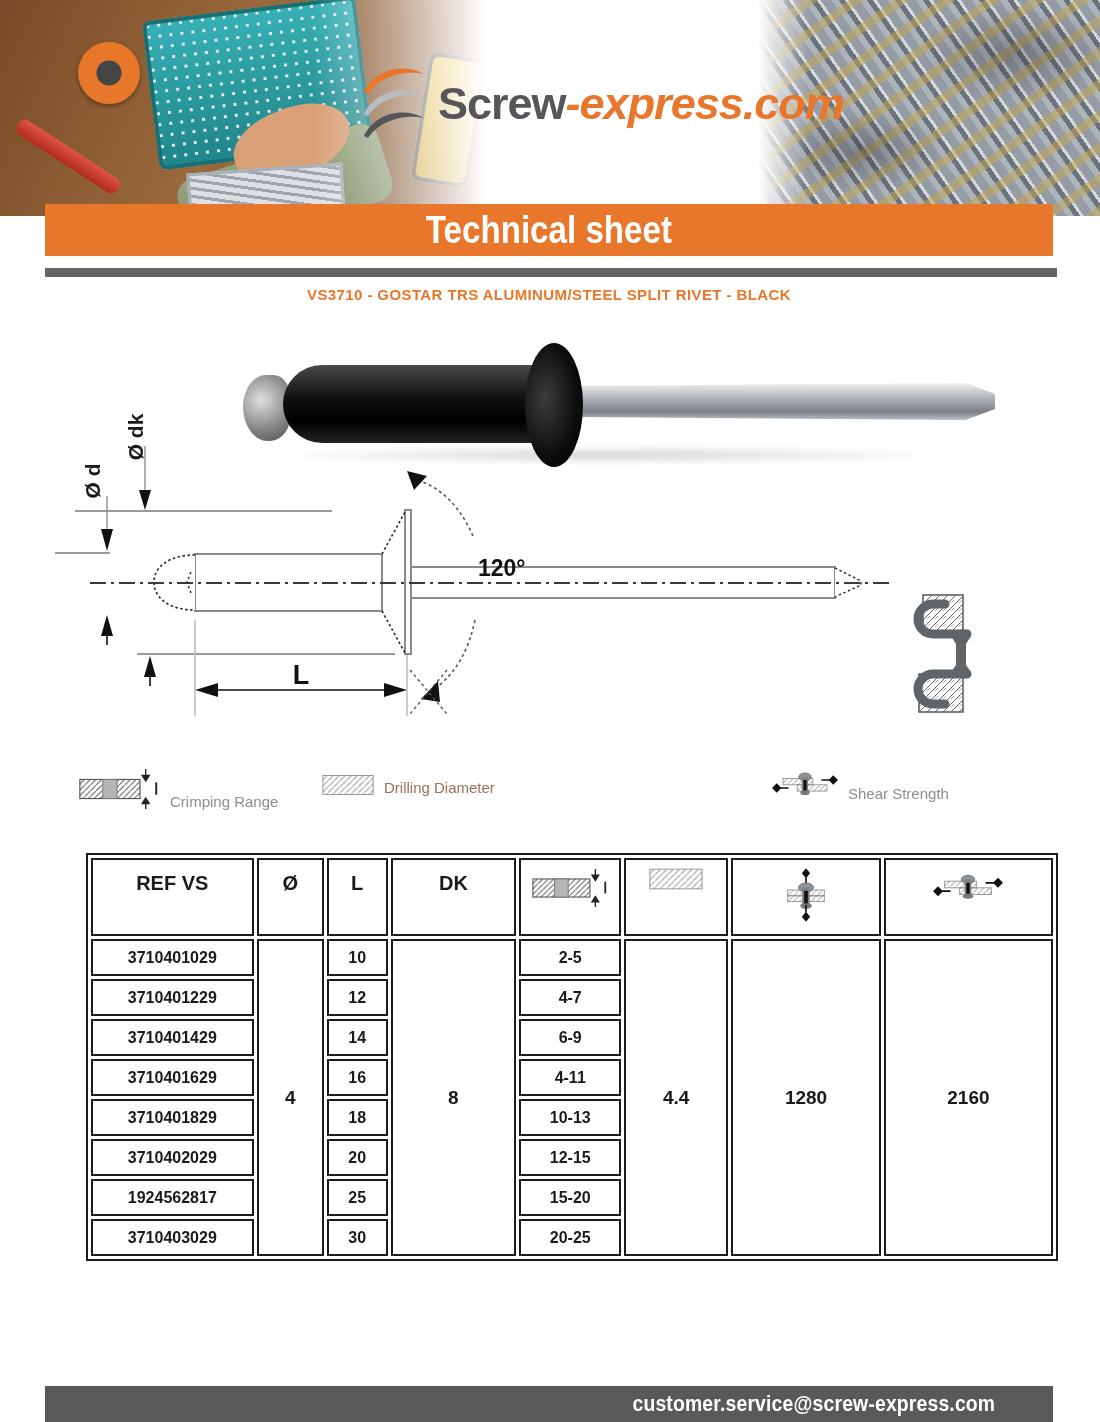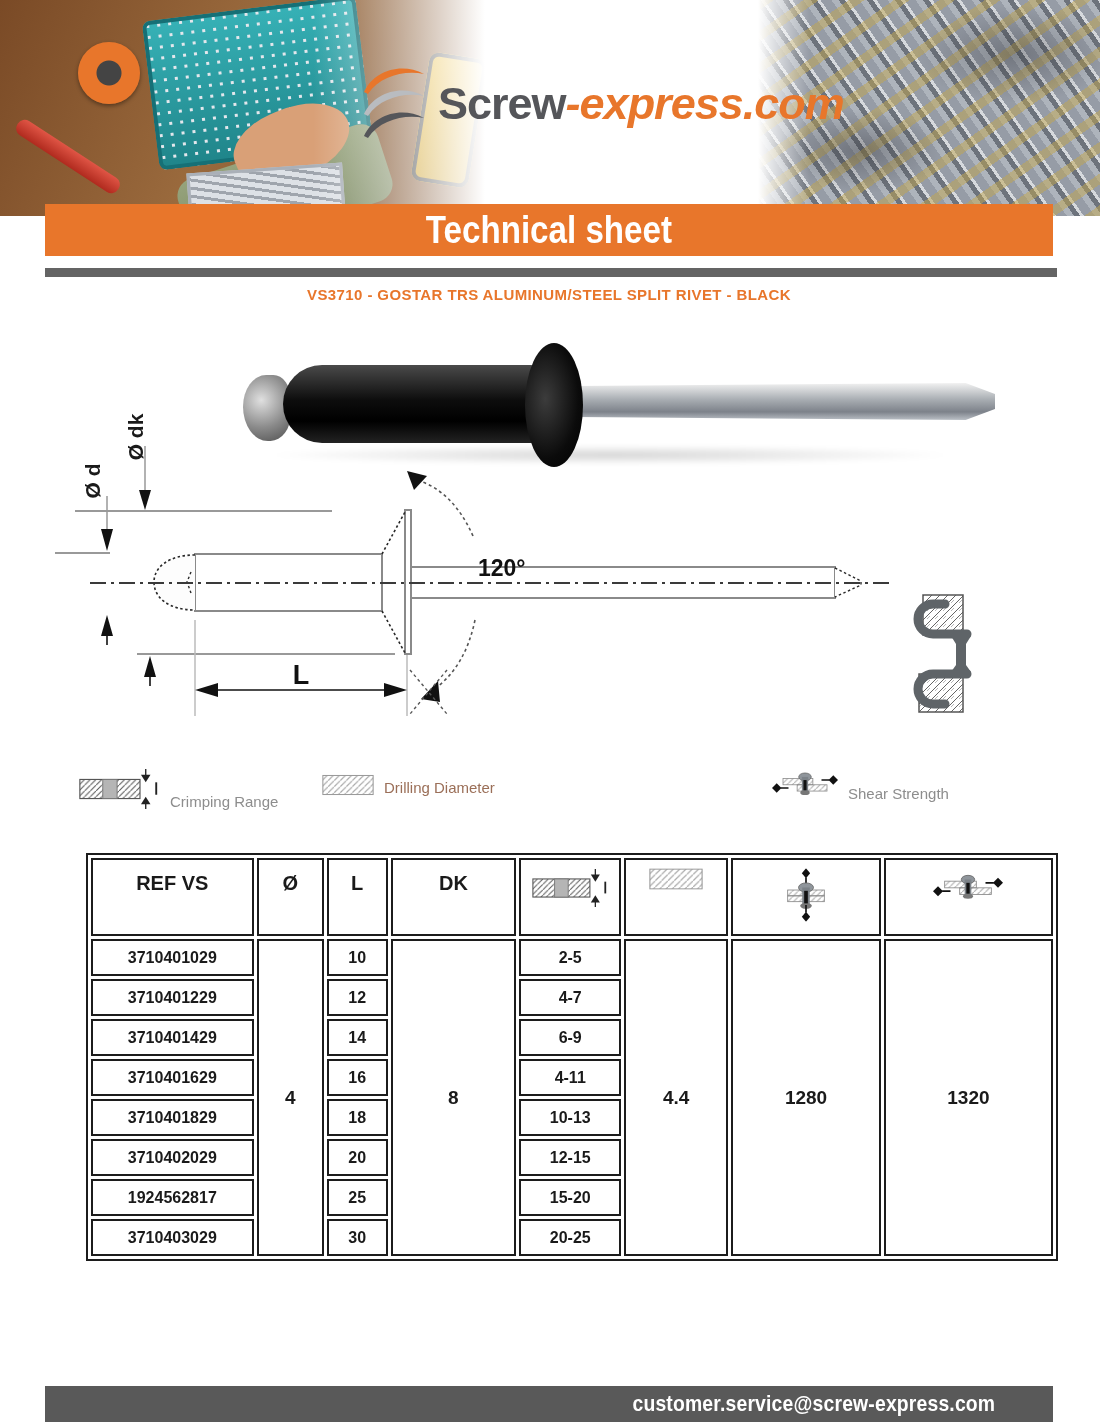--- a/index.html
+++ b/index.html
@@ -304,21 +304,21 @@
       </th>
     </tr>
     <tr>
       <td>3710401029</td>
       <td class="merged" rowspan="8">4</td>
       <td>10</td>
       <td class="merged" rowspan="8">8</td>
       <td>2-5</td>
       <td class="merged" rowspan="8">4.4</td>
       <td class="merged" rowspan="8">1280</td>
-      <td class="merged" rowspan="8">1320</td>
+      <td class="merged" rowspan="8">2160</td>
     </tr>
     <tr>
       <td>3710401229</td>
       <td>12</td>
       <td>4-7</td>
     </tr>
     <tr>
       <td>3710401429</td>
       <td>14</td>
       <td>6-9</td>

